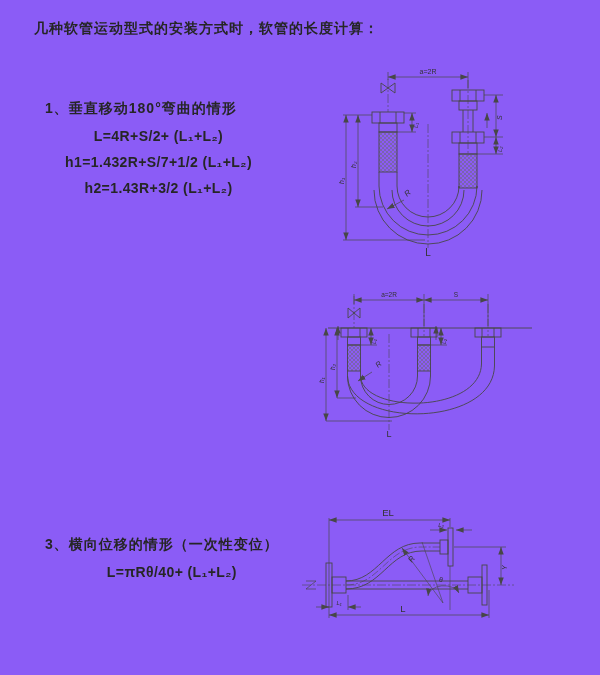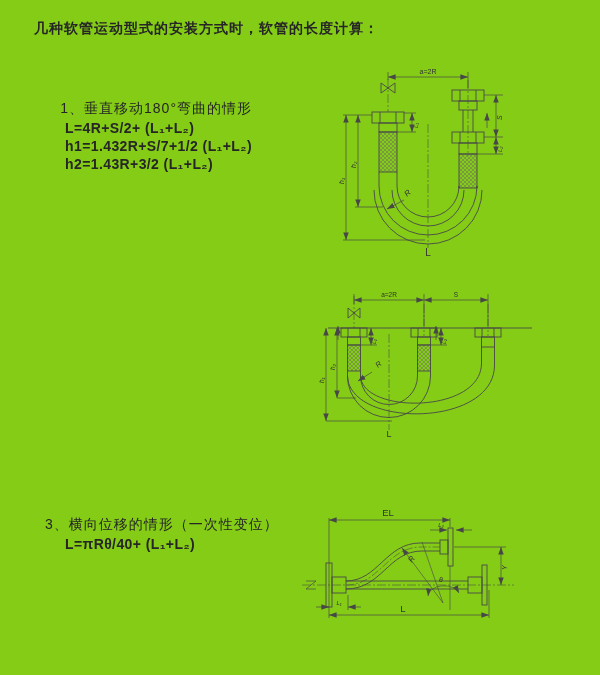--- a/index.html
+++ b/index.html
@@ -1,21 +1,21 @@
 <!DOCTYPE html>
 <html><head>
 <meta charset="utf-8">
 <style>
   html,body{margin:0;padding:0;background:#ffffff;}
-  .page{position:relative;width:600px;height:675px;background:#84cc16;
+  .page{position:relative;width:600px;height:675px;background:#8b5cf6;
         font-family:"Liberation Sans",sans-serif;color:#262626;overflow:hidden;}
   .title{position:absolute;left:34px;top:20px;font-size:14px;font-weight:bold;letter-spacing:1px;}
   .section{position:absolute;left:45px;}
-  .heading{font-size:14px;font-weight:normal;letter-spacing:1px;margin:0;text-align:right;}
-  .formula{font-size:14px;font-weight:bold;letter-spacing:.4px;margin:2px 0 0 20px;}
+  .heading{font-size:14px;font-weight:bold;letter-spacing:1px;margin:0;}
+  .formula{font-size:14px;font-weight:bold;letter-spacing:.4px;margin:10px 0 0 20px;text-align:center;}
   .diag{position:absolute;}
   svg{overflow:visible;}
   svg text{stroke:none;fill:#333;font-family:"Liberation Sans",sans-serif;}
 </style>
 </head>
 <body>
 
 <div class="page">
 
   <div class="title">几种软管运动型式的安装方式时，软管的长度计算：</div>
@@ -175,21 +175,21 @@
       <text x="142" y="9" text-anchor="middle" font-size="6.5" font-style="normal">S</text>
       <text transform="translate(10,95) rotate(-90)" font-size="6.5">h₁</text>
       <text transform="translate(21,82) rotate(-90)" font-size="6.5">h₂</text>
       <text transform="translate(62,56) rotate(-90)" font-size="5.5">L₁</text>
       <text transform="translate(132,56) rotate(-90)" font-size="5.5">L₂</text>
       <text transform="translate(64,80) rotate(-40)" font-size="7.5">R</text>
       <text x="75" y="149" text-anchor="middle" font-size="9" font-style="normal">L</text>
     </g>
   </svg>
 
-  <div class="section" style="top:516px">
+  <div class="section" style="top:536px">
     <p class="heading">3、横向位移的情形（一次性变位）</p>
     <p class="formula">L=πRθ/40+ (L₁+L₂)</p>
   </div>
 
   <svg class="diag" style="left:298px;top:500px" width="220" height="130" viewBox="0 0 220 130">
     <defs>
       <marker id="arw-c" viewBox="0 0 10 10" refX="9.5" refY="5" markerWidth="8" markerHeight="8" markerUnits="userSpaceOnUse" orient="auto-start-reverse">
         <path d="M0,1.6 L9.5,5 L0,8.4 Z" fill="#474747"></path>
       </marker>
     </defs>

